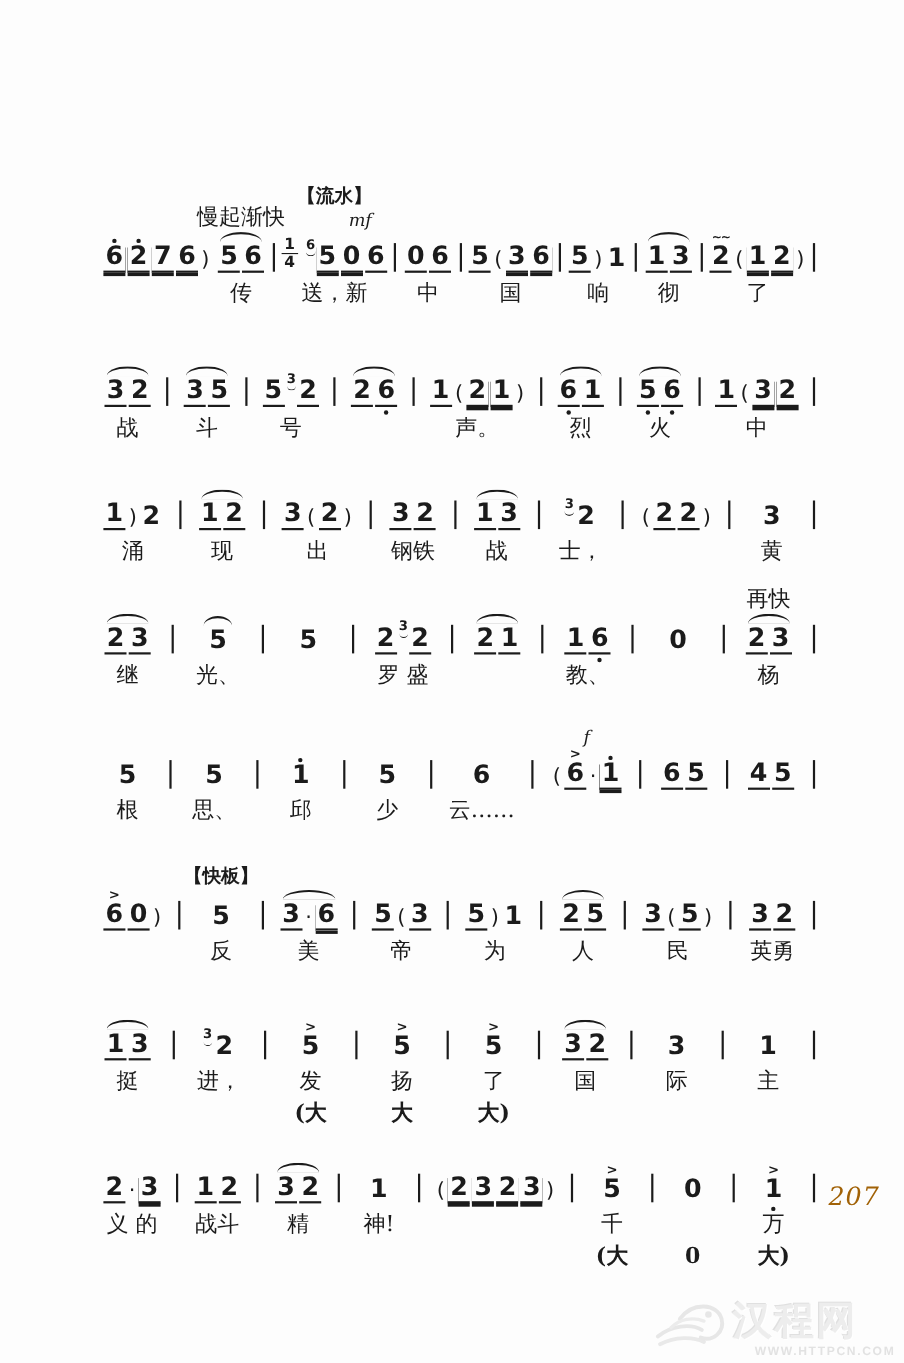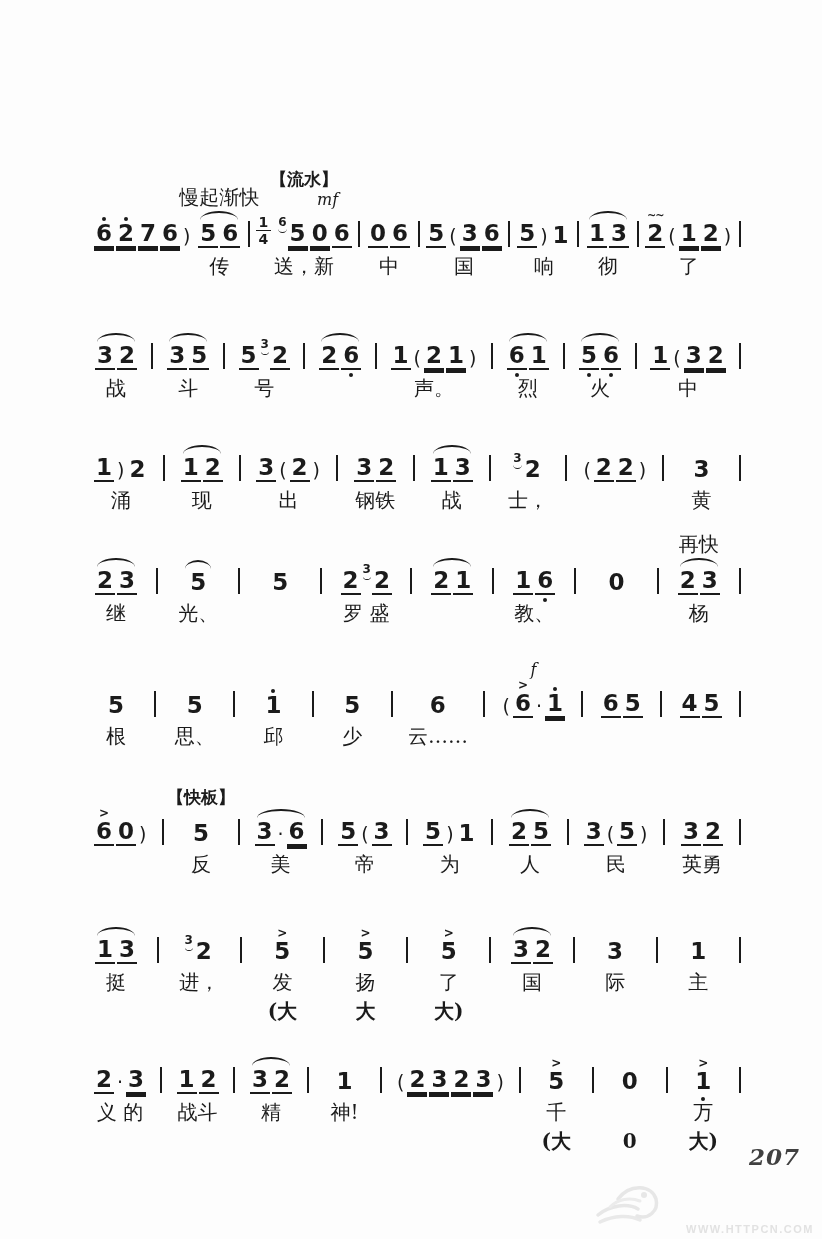--- a/index.html
+++ b/index.html
@@ -38,22 +38,22 @@
   .lyric{height:30px;display:flex;align-items:flex-end;justify-content:center;
          font-family:"DejaVu Serif",serif;font-size:20px;white-space:nowrap;margin-top:2px}
   .lyric2{height:26px;font-weight:bold;align-items:center}
   .labels{position:absolute;bottom:100%;left:50%;transform:translateX(-50%);margin-bottom:3px;
           display:flex;flex-direction:column;align-items:flex-end;white-space:nowrap;line-height:1.2}
   .lab-section{font-weight:bold;font-size:17px}
   .lab-tempo{font-size:20px;font-family:"DejaVu Serif",serif}
   .lab-dyn{font-family:"DejaVu Serif",serif;font-style:italic;font-weight:normal;font-size:16px}
 
   
-  .pageno{position:absolute;top:1143px;right:22px;font-family:"DejaVu Serif",serif;
-          font-style:italic;font-weight:bold;font-size:23px;letter-spacing:1px;color:#404040}
+  .pageno{position:absolute;top:1075px;right:22px;font-family:"DejaVu Serif",serif;
+          font-style:italic;font-weight:normal;font-size:23px;letter-spacing:1px;color:#a16207}
   .watermark{position:absolute;right:4px;bottom:2px;width:228px;height:64px;color:#e9e9e9}
   .wm-logo{position:absolute;left:0;top:0}
   .wm-name{position:absolute;left:76px;top:4px;font-size:36px;font-weight:bold;color:#ededed;
            letter-spacing:2px;text-shadow:1px 1px 0 #ffffff,-1px -1px 0 #e0e0e0}
   .wm-url{position:absolute;right:4px;bottom:2px;font-size:11px;font-weight:bold;color:#e2e2e2;
           letter-spacing:1.5px;font-family:Liberation Sans, sans-serif}
 </style>
 </head>
 <body>
 
@@ -1005,14 +1005,15 @@
 <div class="pageno">207</div>
 
 <div class="watermark">
   <svg class="wm-logo" width="75" height="62" viewBox="0 0 75 62" fill="none">
     <path d="M8 42 C 20 32 38 30 48 36" stroke="#e7e7e7" stroke-width="3.5" stroke-linecap="round"></path>
     <path d="M10 49 C 24 42 40 42 50 47" stroke="#e9e9e9" stroke-width="3.5" stroke-linecap="round"></path>
     <path d="M28 26 C 40 10 62 12 66 26 C 69 38 58 47 47 43" stroke="#e7e7e7" stroke-width="3.5" stroke-linecap="round"></path>
     <path d="M20 34 C 28 26 40 24 50 28" stroke="#ececec" stroke-width="3" stroke-linecap="round"></path>
     <circle cx="54" cy="22" r="3" fill="#e7e7e7"></circle>
   </svg>
+  <span class="wm-name">汉程网</span>
   <span class="wm-url">WWW.HTTPCN.COM</span>
 </div>
 
 </body></html>

